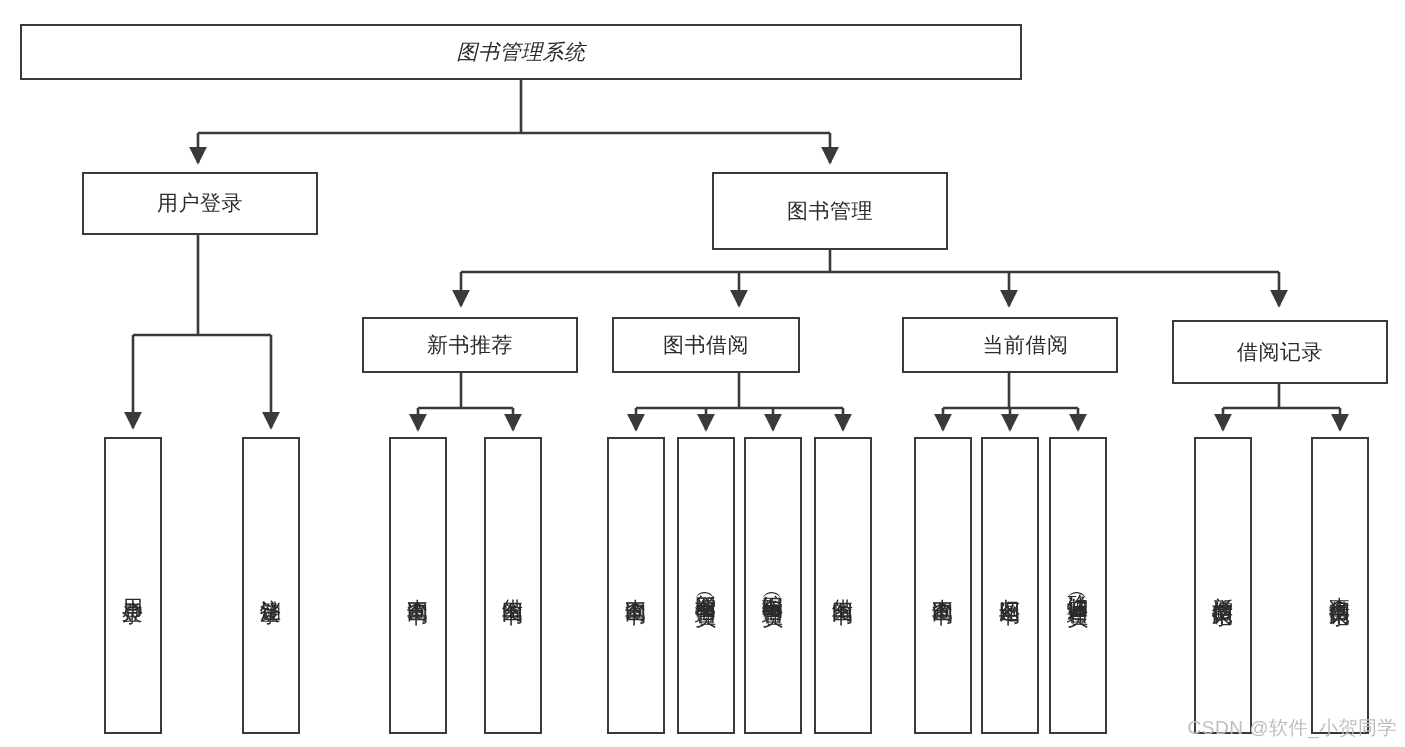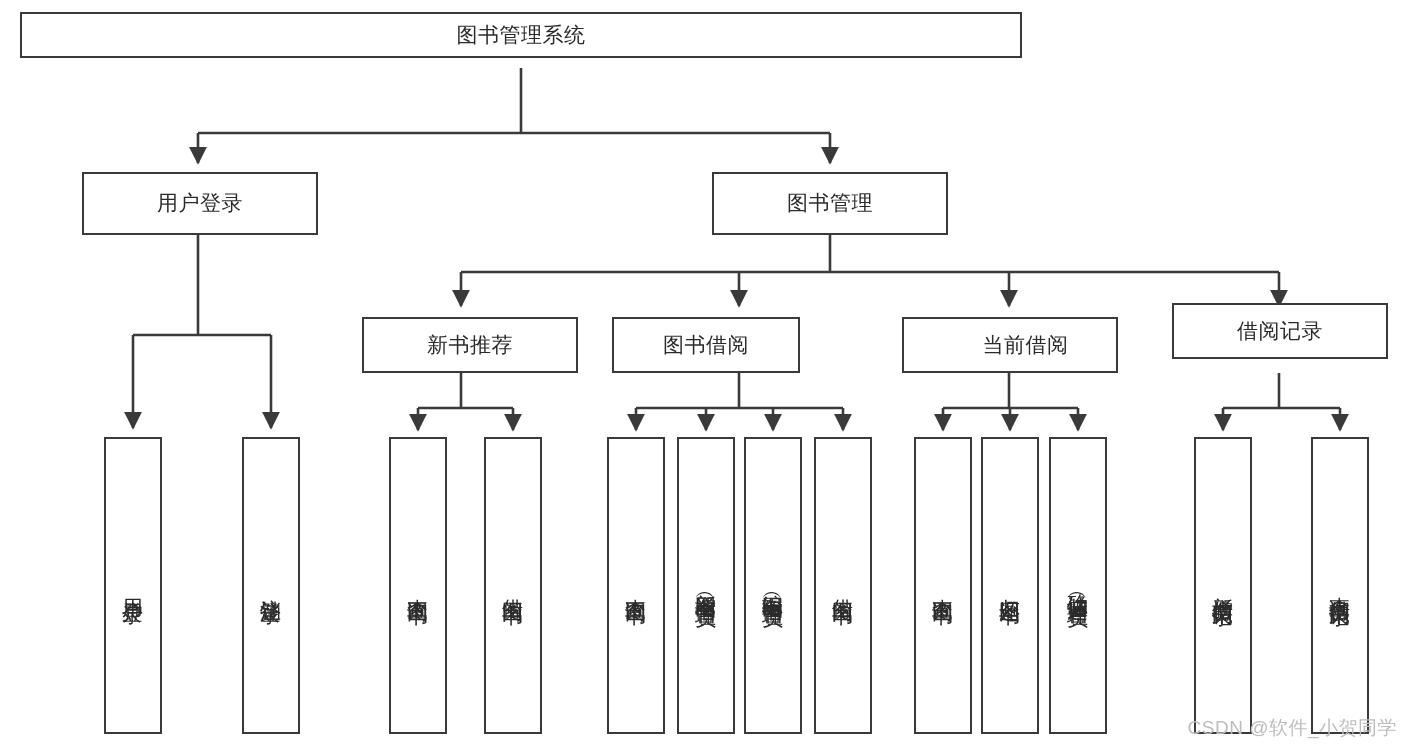--- a/index.html
+++ b/index.html
@@ -115,41 +115,41 @@
       <path d="M 1010 408 L 1010 430" marker-end="url(#arrow)"></path>
       <path d="M 1078 408 L 1078 430" marker-end="url(#arrow)"></path>
 
       <path d="M 1279 373 L 1279 408"></path>
       <path d="M 1223 408 L 1340 408"></path>
       <path d="M 1223 408 L 1223 430" marker-end="url(#arrow)"></path>
       <path d="M 1340 408 L 1340 430" marker-end="url(#arrow)"></path>
     </g>
   </svg>
 
-  <div class="node horizontal" style="left:20px; top:12px; width:1002px; height:46px;">
+  <div class="node horizontal" style="left:20px; top:24px; width:1002px; height:56px;font-style:italic;">
     <span class="node-label">图书管理系统</span>
   </div>
 
   <div class="node horizontal" style="left:82px; top:172px; width:236px; height:63px;">
     <span class="node-label">用户登录</span>
   </div>
-  <div class="node horizontal" style="left:712px; top:172px; width:236px; height:63px;">
+  <div class="node horizontal" style="left:712px; top:172px; width:236px; height:78px;">
     <span class="node-label">图书管理</span>
   </div>
 
   <div class="node horizontal" style="left:362px; top:317px; width:216px; height:56px;">
     <span class="node-label">新书推荐</span>
   </div>
   <div class="node horizontal" style="left:612px; top:317px; width:188px; height:56px;">
     <span class="node-label">图书借阅</span>
   </div>
   <div class="node horizontal" style="left:902px; top:317px; width:216px; height:56px;padding-left:31px;">
     <span class="node-label">当前借阅</span>
   </div>
-  <div class="node horizontal" style="left:1172px; top:303px; width:216px; height:56px;">
+  <div class="node horizontal" style="left:1172px; top:320px; width:216px; height:64px;">
     <span class="node-label">借阅记录</span>
   </div>
 
   <div class="node vertical" style="left:104px; top:437px; width:58px; height:297px;">
     <span class="node-label">用户登录</span>
   </div>
   <div class="node vertical" style="left:242px; top:437px; width:58px; height:297px;">
     <span class="node-label">注销登录</span>
   </div>
 

